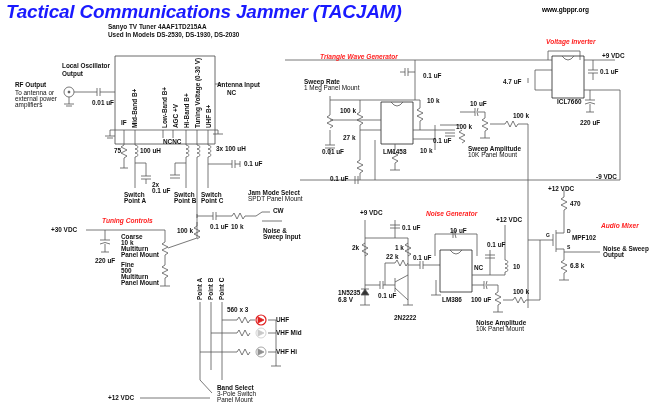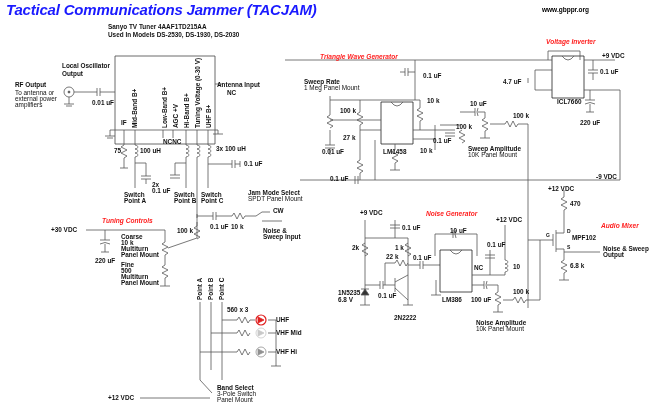--- a/index.html
+++ b/index.html
@@ -1,18 +1,18 @@
 <!DOCTYPE html>
 <html><head>
 <meta charset="utf-8">
 <style>
   html, body { margin:0; padding:0; background:#ffffff; }
   body { width:650px; height:404px; position:relative; overflow:hidden; font-family:"Liberation Sans", sans-serif; }
   #canvas { position:absolute; left:0; top:0; width:650px; height:404px; }
-  .title { position:absolute; left:6px; top:1px; font-size:15px; font-weight:bold; font-style:italic; color:#1a1aff; white-space:nowrap; letter-spacing:-0.2px; }
+  .title { position:absolute; left:6px; top:1px; font-size:19px; font-weight:bold; font-style:italic; color:#1a1aff; white-space:nowrap; letter-spacing:-0.2px; }
   .url { position:absolute; left:542px; top:6px; font-size:6.5px; font-weight:bold; color:#000; }
   .t { position:absolute; font-size:6.4px; font-weight:bold; color:#111; line-height:6.6px; white-space:nowrap; }
   .sec { position:absolute; font-size:6.6px; font-style:italic; font-weight:bold; color:#ff2020; white-space:nowrap; }
   .vt { position:absolute; font-size:6.4px; font-weight:bold; color:#111; white-space:nowrap; transform:rotate(-90deg); transform-origin:left top; }
   svg line, svg polyline, svg rect, svg path, svg circle { vector-effect:non-scaling-stroke; }
 </style>
 </head>
 <body>
 
 <svg id="canvas" viewBox="0 0 650 404" xmlns="http://www.w3.org/2000/svg" fill="none" stroke="#555" stroke-width="0.8">

